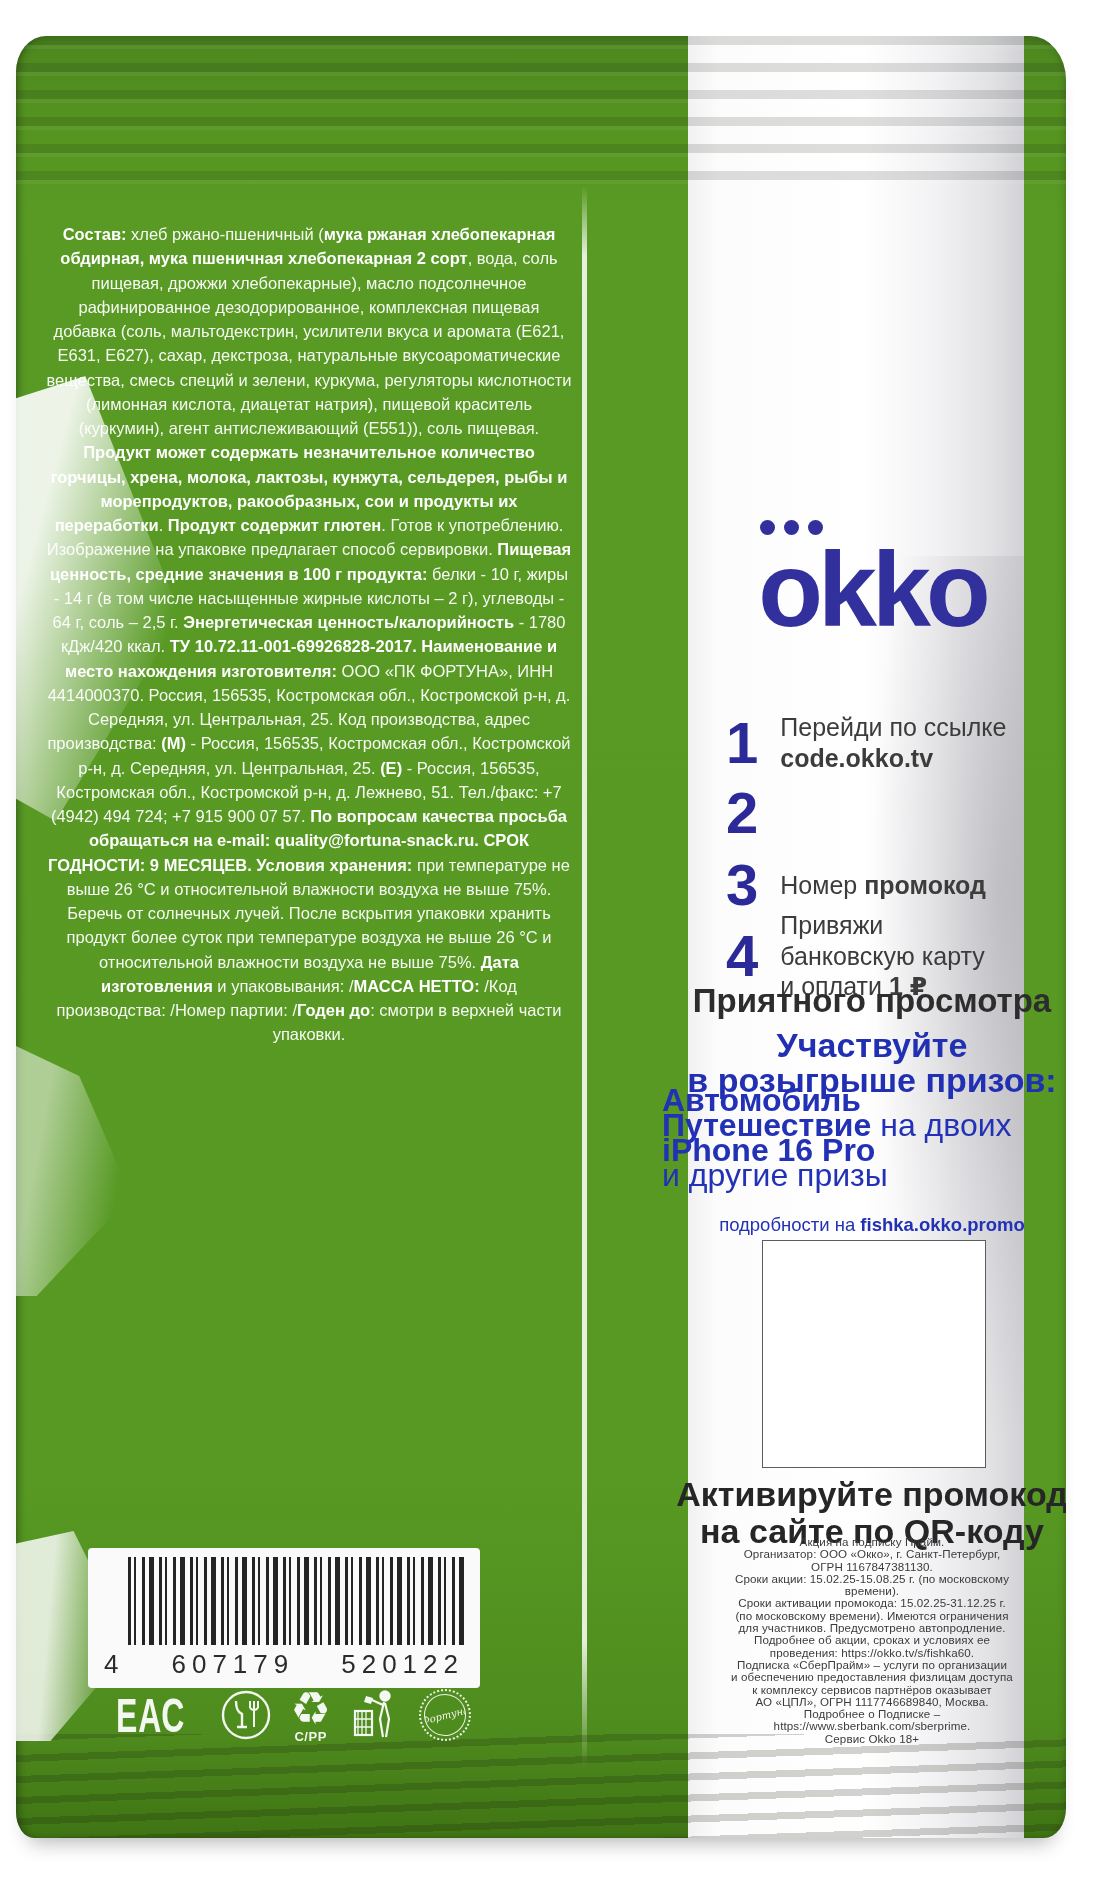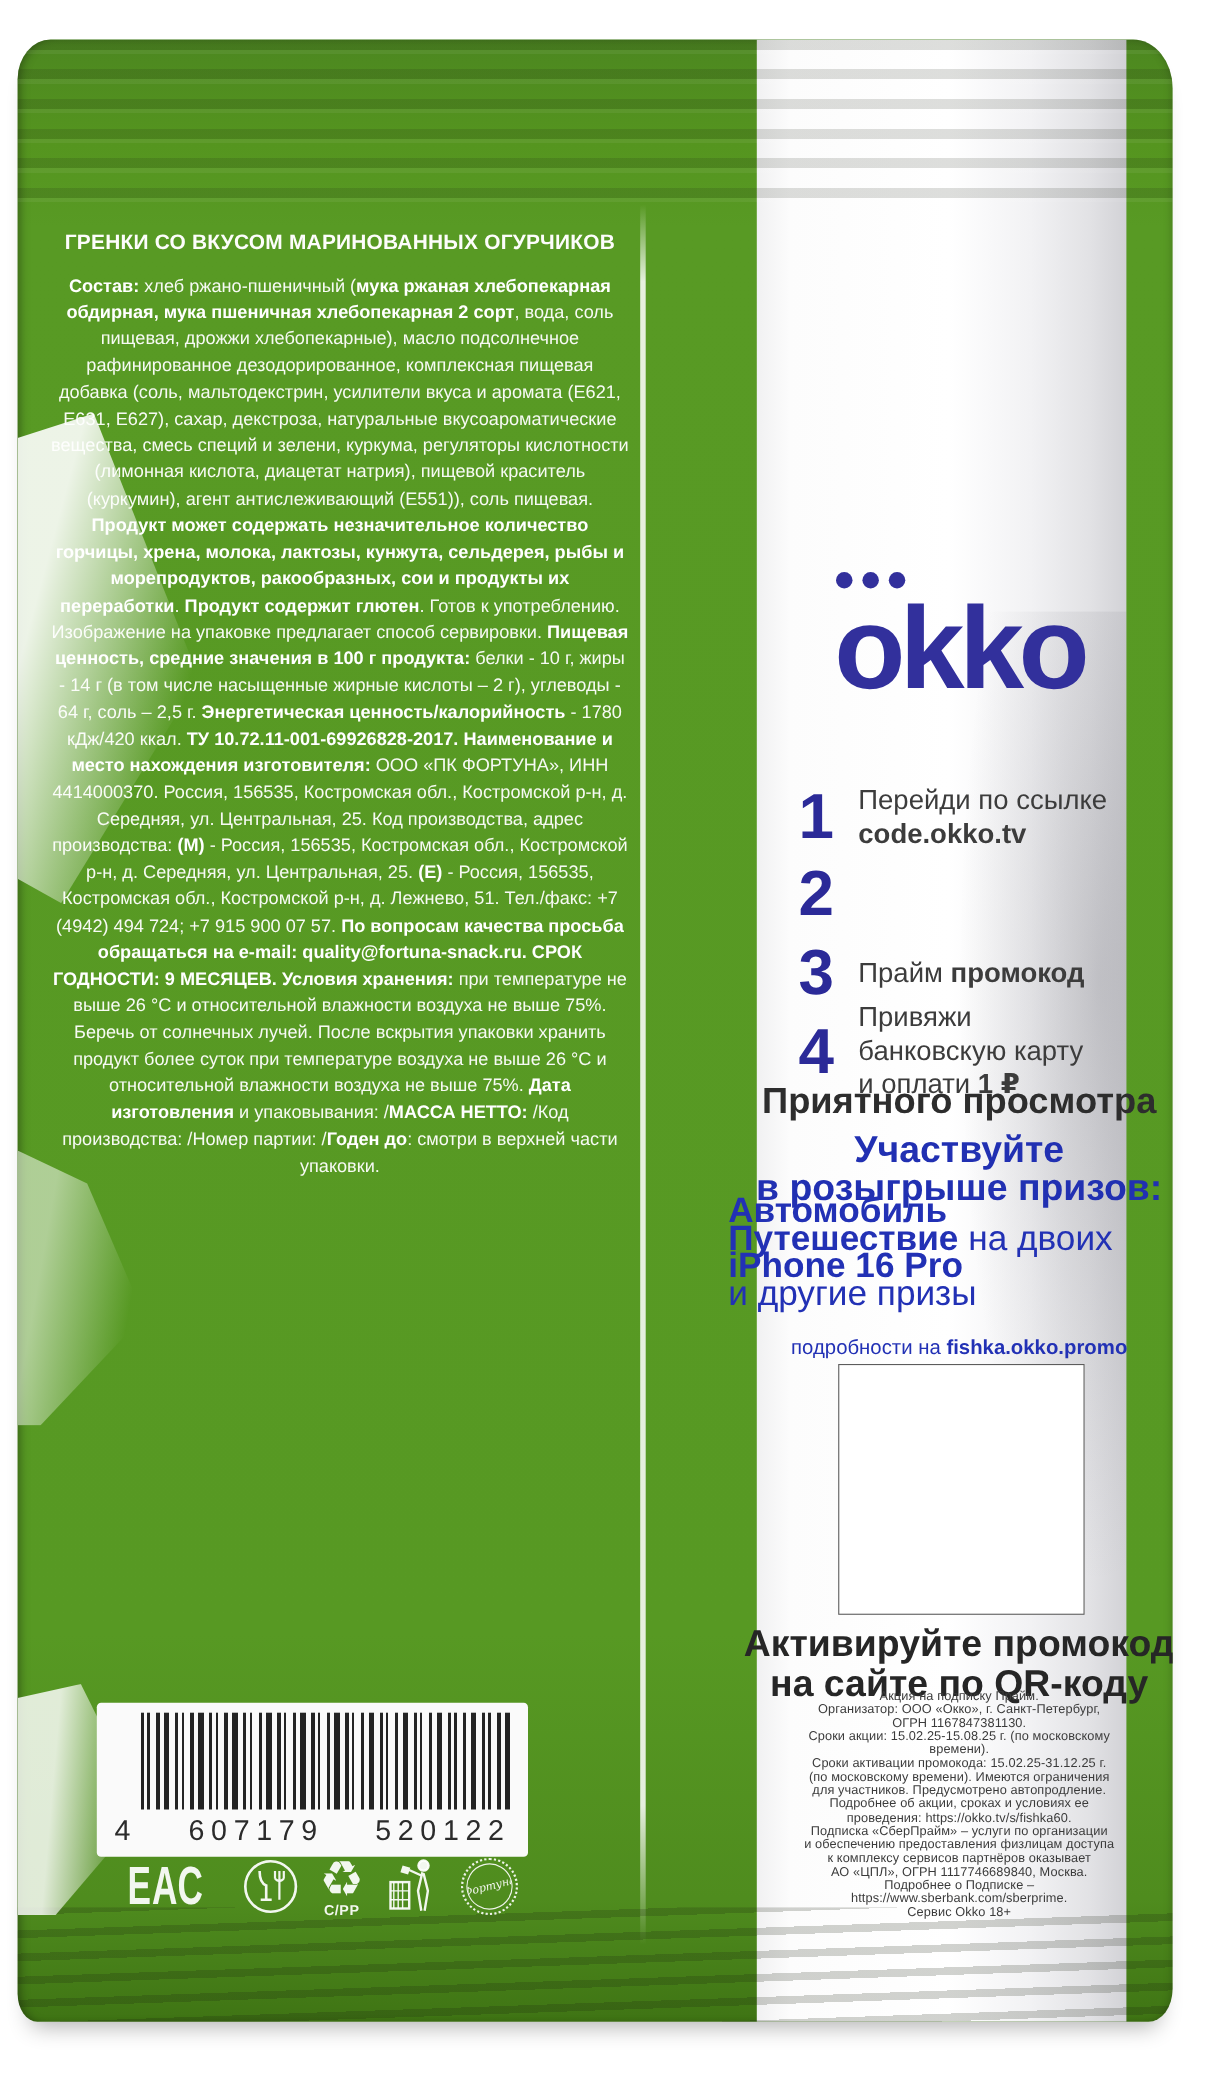--- a/index.html
+++ b/index.html
@@ -113,21 +113,20 @@
 
 <div class="package">
 
   <div class="white-stripe">
     <div class="stripe-shade"></div>
   </div>
   <div class="crimp-top"></div>
   <div class="seam"></div>
 
   <div class="label-col">
-    <div class="label-title" data-bind="package.title">ГРЕНКИ СО ВКУСОМ МАРИНОВАННЫХ ОГУРЧИКОВ</div>
     <div class="label-info" data-bind-segments="package.info_segments" style="white-space: pre-line;"><span class="b" style="font-weight: 700;">Состав: </span><span>хлеб ржано-пшеничный (</span><span class="b" style="font-weight: 700;">мука ржаная хлебопекарная обдирная, мука пшеничная хлебопекарная 2 сорт</span><span>, вода, соль пищевая, дрожжи хлебопекарные), масло подсолнечное рафинированное дезодорированное, комплексная пищевая добавка (соль, мальтодекстрин, усилители вкуса и аромата (Е621, Е631, Е627), сахар, декстроза, натуральные вкусоароматические вещества, смесь специй и зелени, куркума, регуляторы кислотности (лимонная кислота, диацетат натрия), пищевой краситель (куркумин), агент антислеживающий (Е551)), соль пищевая. </span><span class="b" style="font-weight: 700;">Продукт может содержать незначительное количество горчицы, хрена, молока, лактозы, кунжута, сельдерея, рыбы и морепродуктов, ракообразных, сои и продукты их переработки</span><span>. </span><span class="b" style="font-weight: 700;">Продукт содержит глютен</span><span>. Готов к употреблению. Изображение на упаковке предлагает способ сервировки. </span><span class="b" style="font-weight: 700;">Пищевая ценность, средние значения в 100 г продукта:</span><span> белки - 10 г, жиры - 14 г (в том числе насыщенные жирные кислоты – 2 г), углеводы - 64 г, соль – 2,5 г. </span><span class="b" style="font-weight: 700;">Энергетическая ценность/калорийность</span><span> - 1780 кДж/420 ккал. </span><span class="b" style="font-weight: 700;">ТУ 10.72.11-001-69926828-2017. Наименование и место нахождения изготовителя:</span><span> ООО «ПК ФОРТУНА», ИНН 4414000370. Россия, 156535, Костромская обл., Костромской р-н, д. Середняя, ул. Центральная, 25. Код производства, адрес производства: </span><span class="b" style="font-weight: 700;">(М)</span><span> - Россия, 156535, Костромская обл., Костромской р-н, д. Середняя, ул. Центральная, 25. </span><span class="b" style="font-weight: 700;">(Е)</span><span> - Россия, 156535, Костромская обл., Костромской р-н, д. Лежнево, 51. Тел./факс: +7 (4942) 494 724; +7 915 900 07 57. </span><span class="b" style="font-weight: 700;">По вопросам качества просьба обращаться на e-mail: quality@fortuna-snack.ru. СРОК ГОДНОСТИ: 9 МЕСЯЦЕВ. </span><span class="b" style="font-weight: 700;">Условия хранения:</span><span> при температуре не выше 26 °С и относительной влажности воздуха не выше 75%. Беречь от солнечных лучей. После вскрытия упаковки хранить продукт более суток при температуре воздуха не выше 26 °С и относительной влажности воздуха не выше 75%. </span><span class="b" style="font-weight: 700;">Дата изготовления</span><span> и упаковывания: /</span><span class="b" style="font-weight: 700;">МАССА НЕТТО:</span><span> /Код производства: /Номер партии: /</span><span class="b" style="font-weight: 700;">Годен до</span><span>: смотри в верхней части упаковки.</span></div>
   </div>
 
   <div class="barcode-box">
     <div class="barcode-bars"></div>
     <div class="barcode-digits">
       <span data-bind="package.barcode.d1">4</span>
       <span data-bind="package.barcode.d2">607179</span>
       <span data-bind="package.barcode.d3">520122</span>
     </div>
@@ -170,21 +169,21 @@
       <div class="step step-1">
         <span class="step-num" data-bind="promo.steps.0.num">1</span>
         <span class="step-txt" data-bind-segments="promo.steps.0.segments" style="white-space: pre-line;"><span>Перейди по ссылке
 </span><span class="b" style="font-weight: 700;">code.okko.tv</span></span>
       </div>
       <div class="step step-2">
         <span class="step-num" data-bind="promo.steps.1.num">2</span>
       </div>
       <div class="step step-3">
         <span class="step-num" data-bind="promo.steps.2.num">3</span>
-        <span class="step-txt" data-bind-segments="promo.steps.2.segments" style="white-space: pre-line;"><span>Прайм </span><span class="b" style="font-weight: 700;">промокод</span></span>
+        <span class="step-txt" data-bind-segments="promo.steps.2.segments" style="white-space: pre-line;"><span>Номер </span><span class="b" style="font-weight: 700;">промокод</span></span>
       </div>
       <div class="step step-4">
         <span class="step-num" data-bind="promo.steps.3.num">4</span>
         <span class="step-txt" data-bind-segments="promo.steps.3.segments" style="white-space: pre-line;"><span>Привяжи
 банковскую карту
 и оплати </span><span class="b" style="font-weight: 700;">1 ₽</span></span>
       </div>
     </div>
 
     <div class="enjoy" data-bind="promo.enjoy">Приятного просмотра</div>

